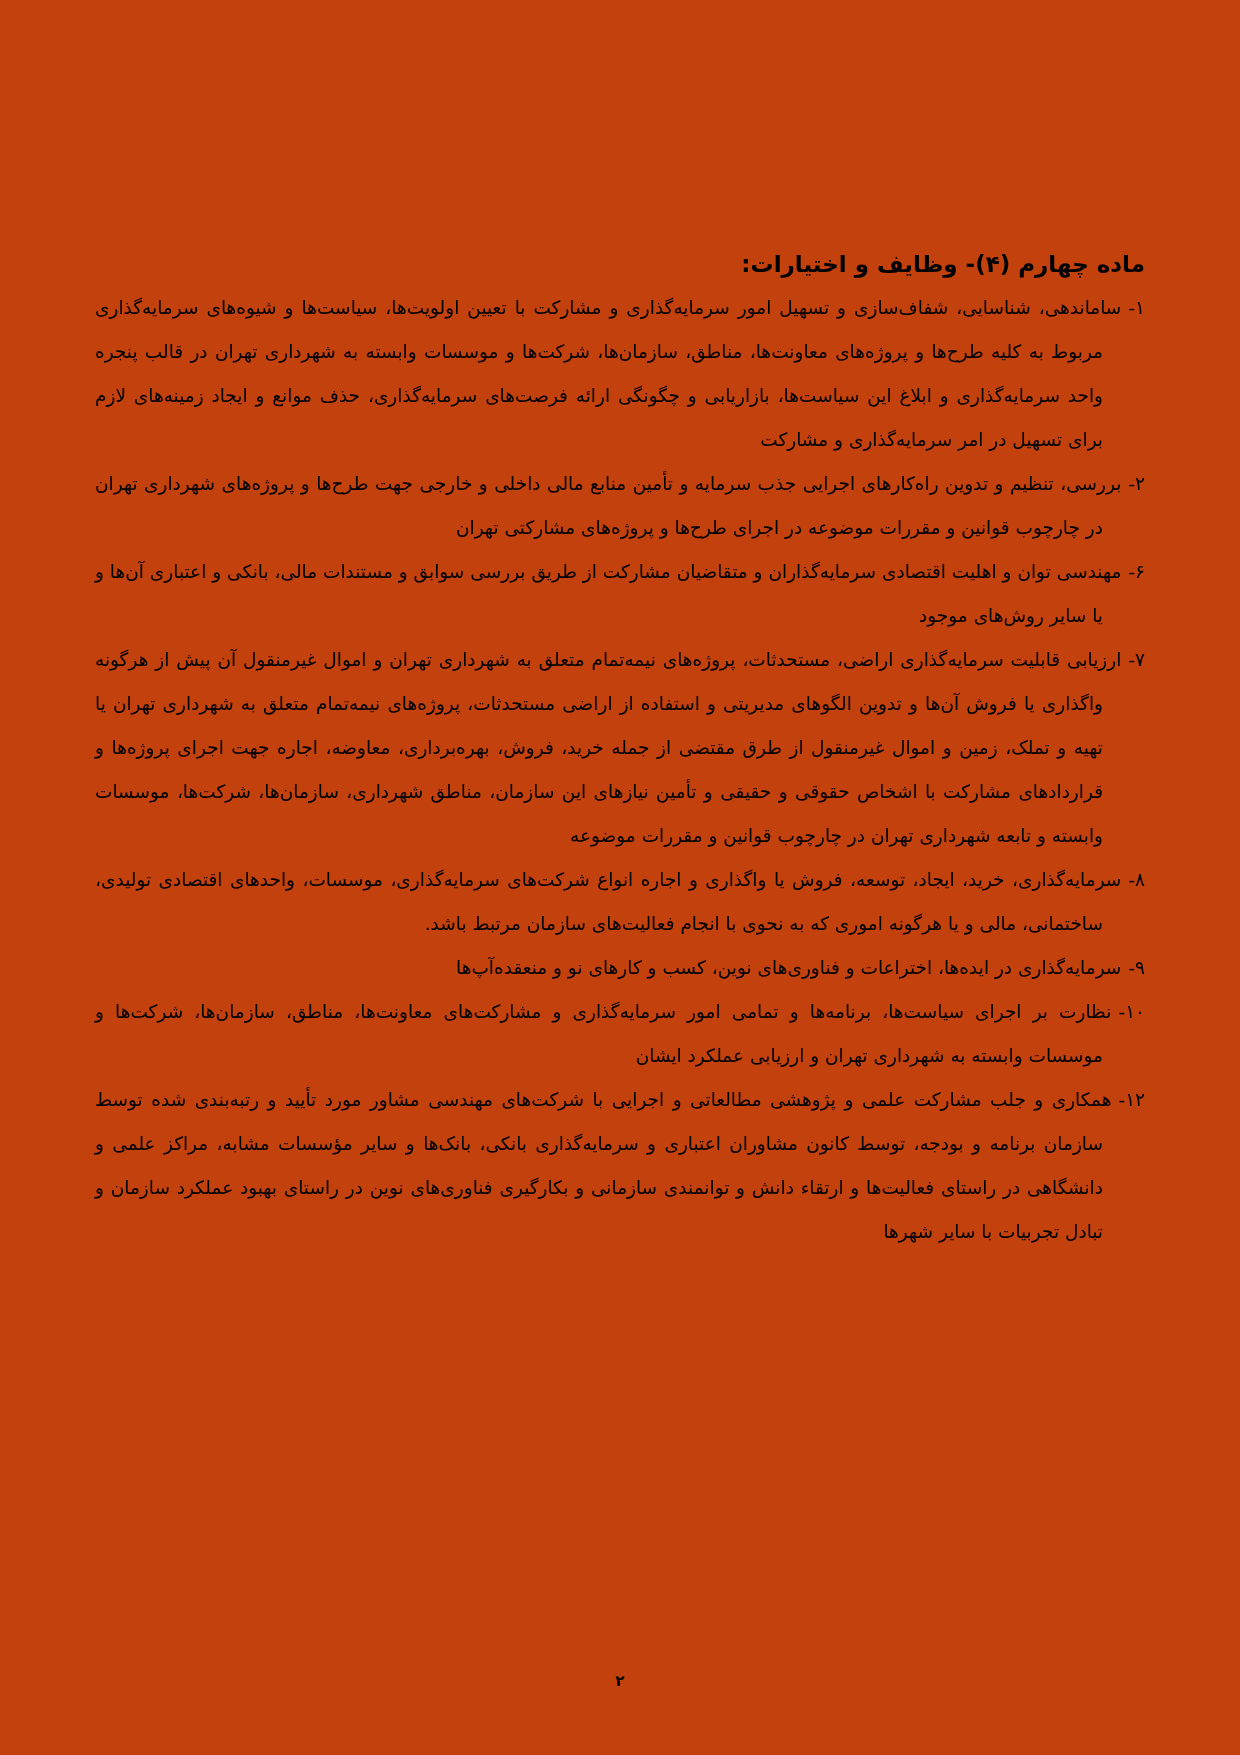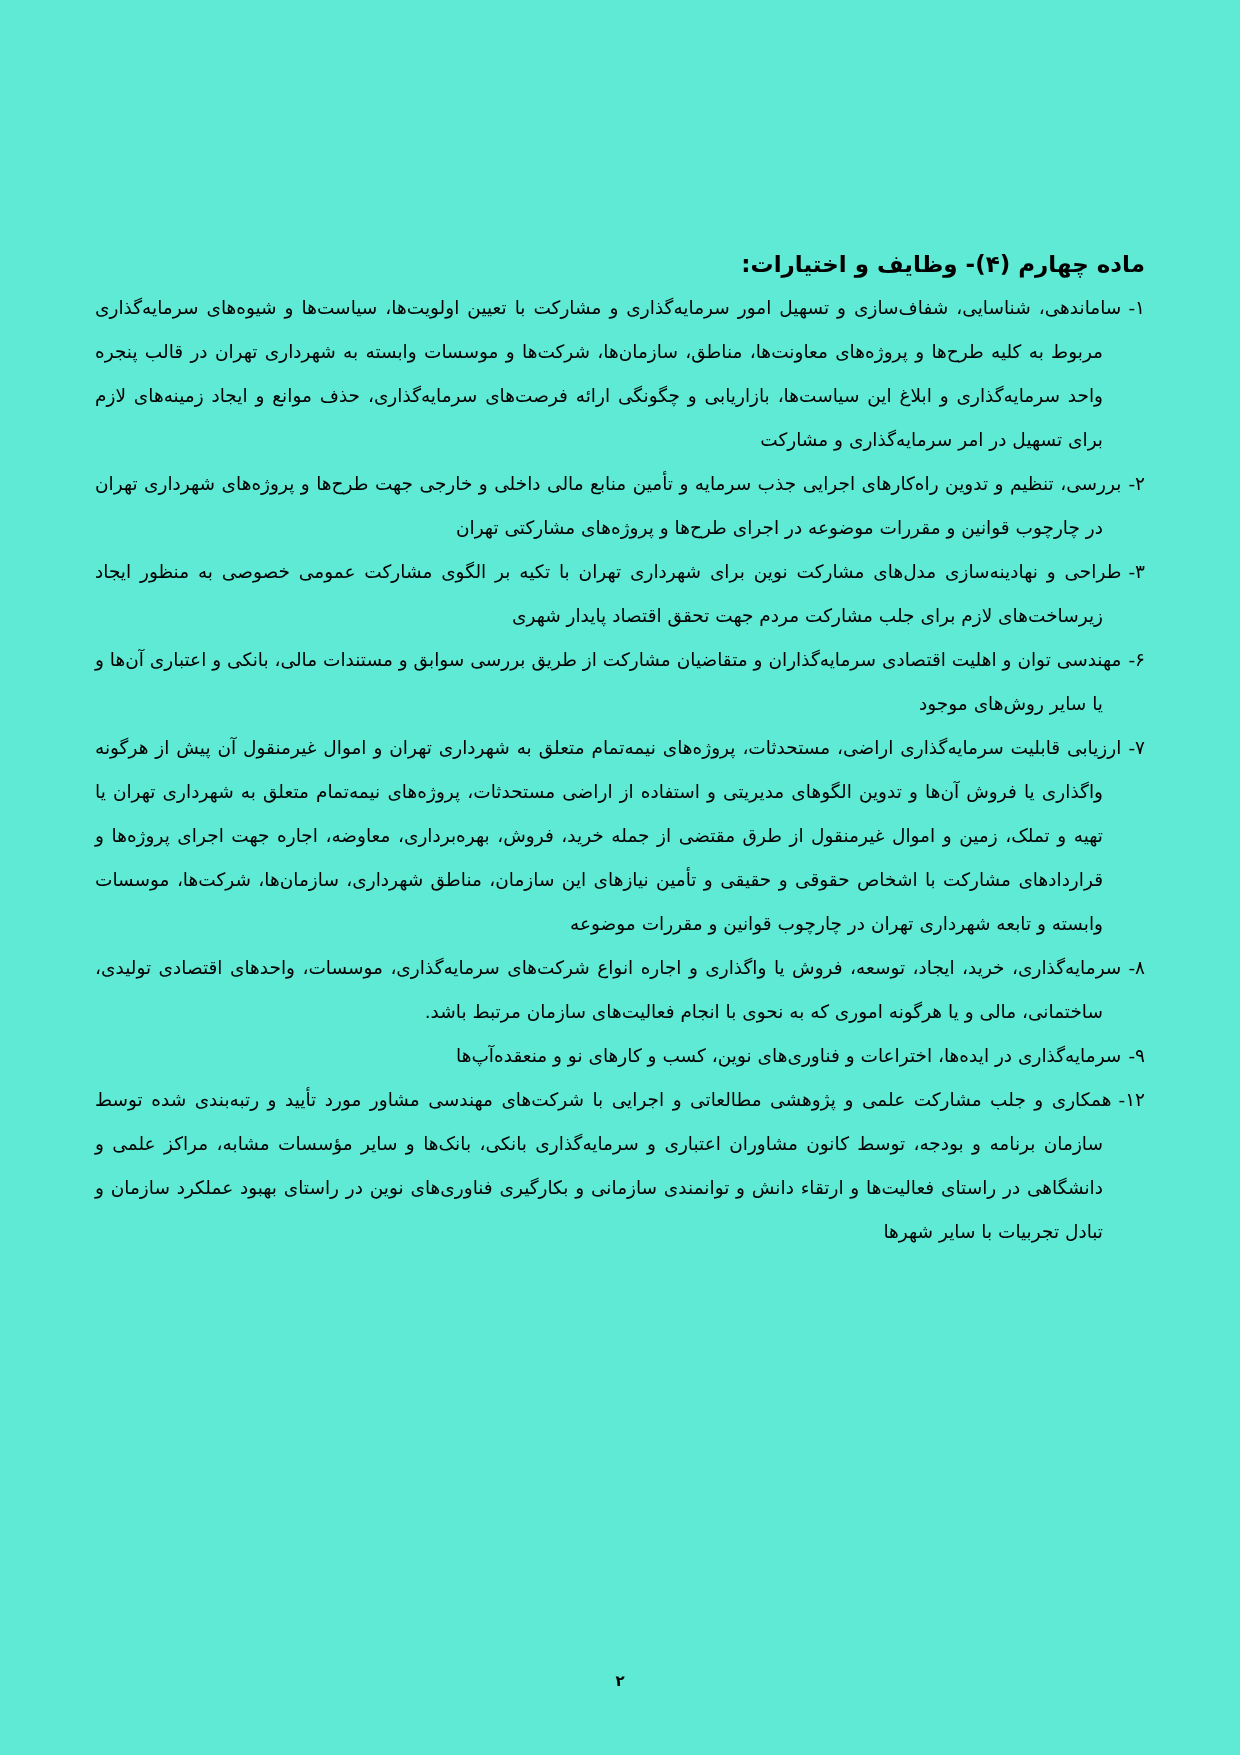--- a/index.html
+++ b/index.html
@@ -4,21 +4,21 @@
 <style>
   html, body {
     margin: 0;
     padding: 0;
     background: #ffffff;
   }
   .page {
     position: relative;
     width: 1240px;
     height: 1755px;
-    background: #5eead4;
+    background: #c2410c;
     overflow: hidden;
     direction: rtl;
     font-family: "DejaVu Sans", sans-serif;
     color: #000000;
   }
   .content {
     position: absolute;
     top: 242px;
     right: 95px;
     left: 95px;
@@ -63,31 +63,31 @@
 <body>
 
 <div class="page">
   <div class="content">
     <h1 class="heading">ماده چهارم (۴)- وظایف و اختیارات:</h1>
     <ol class="items" id="items-list">
   <li class="item"><span class="num">۱-</span><span class="txt">ساماندهی، شناسایی، شفاف‌سازی و تسهیل امور سرمایه‌گذاری و مشارکت با تعیین اولویت‌ها، سیاست‌ها و شیوه‌های سرمایه‌گذاری مربوط به کلیه طرح‌ها و پروژه‌های معاونت‌ها، مناطق، سازمان‌ها، شرکت‌ها و موسسات وابسته به شهرداری تهران در قالب پنجره واحد سرمایه‌گذاری و ابلاغ این سیاست‌ها، بازاریابی و چگونگی ارائه فرصت‌های سرمایه‌گذاری، حذف موانع و ایجاد زمینه‌های لازم برای تسهیل در امر سرمایه‌گذاری و مشارکت</span></li>
 
   <li class="item"><span class="num">۲-</span><span class="txt">بررسی، تنظیم و تدوین راه‌کارهای اجرایی جذب سرمایه و تأمین منابع مالی داخلی و خارجی جهت طرح‌ها و پروژه‌های شهرداری تهران در چارچوب قوانین و مقررات موضوعه در اجرای طرح‌ها و پروژه‌های مشارکتی تهران</span></li>
 
-  <li class="item"><span class="num">۳-</span><span class="txt">طراحی و نهادینه‌سازی مدل‌های مشارکت نوین برای شهرداری تهران با تکیه بر الگوی مشارکت عمومی خصوصی به منظور ایجاد زیرساخت‌های لازم برای جلب مشارکت مردم جهت تحقق اقتصاد پایدار شهری</span></li>
 
 
 
   <li class="item"><span class="num">۶-</span><span class="txt">مهندسی توان و اهلیت اقتصادی سرمایه‌گذاران و متقاضیان مشارکت از طریق بررسی سوابق و مستندات مالی، بانکی و اعتباری آن‌ها و یا سایر روش‌های موجود</span></li>
 
   <li class="item"><span class="num">۷-</span><span class="txt">ارزیابی قابلیت سرمایه‌گذاری اراضی، مستحدثات، پروژه‌های نیمه‌تمام متعلق به شهرداری تهران و اموال غیرمنقول آن پیش از هرگونه واگذاری یا فروش آن‌ها و تدوین الگوهای مدیریتی و استفاده از اراضی مستحدثات، پروژه‌های نیمه‌تمام متعلق به شهرداری تهران یا تهیه و تملک، زمین و اموال غیرمنقول از طرق مقتضی از جمله خرید، فروش، بهره‌برداری، معاوضه، اجاره جهت اجرای پروژه‌ها و قراردادهای مشارکت با اشخاص حقوقی و حقیقی و تأمین نیازهای این سازمان، مناطق شهرداری، سازمان‌ها، شرکت‌ها، موسسات وابسته و تابعه شهرداری تهران در چارچوب قوانین و مقررات موضوعه</span></li>
 
   <li class="item"><span class="num">۸-</span><span class="txt">سرمایه‌گذاری، خرید، ایجاد، توسعه، فروش یا واگذاری و اجاره انواع شرکت‌های سرمایه‌گذاری، موسسات، واحدهای اقتصادی تولیدی، ساختمانی، مالی و یا هرگونه اموری که به نحوی با انجام فعالیت‌های سازمان مرتبط باشد.</span></li>
 
   <li class="item"><span class="num">۹-</span><span class="txt">سرمایه‌گذاری در ایده‌ها، اختراعات و فناوری‌های نوین، کسب و کارهای نو و منعقده‌آپ‌ها</span></li>
 
+  <li class="item"><span class="num">۱۰-</span><span class="txt">نظارت بر اجرای سیاست‌ها، برنامه‌ها و تمامی امور سرمایه‌گذاری و مشارکت‌های معاونت‌ها، مناطق، سازمان‌ها، شرکت‌ها و موسسات وابسته به شهرداری تهران و ارزیابی عملکرد ایشان</span></li>
 
 
   <li class="item"><span class="num">۱۲-</span><span class="txt">همکاری و جلب مشارکت علمی و پژوهشی مطالعاتی و اجرایی با شرکت‌های مهندسی مشاور مورد تأیید و رتبه‌بندی شده توسط سازمان برنامه و بودجه، توسط کانون مشاوران اعتباری و سرمایه‌گذاری بانکی، بانک‌ها و سایر مؤسسات مشابه، مراکز علمی و دانشگاهی در راستای فعالیت‌ها و ارتقاء دانش و توانمندی سازمانی و بکارگیری فناوری‌های نوین در راستای بهبود عملکرد سازمان و تبادل تجربیات با سایر شهرها</span></li>
 </ol>
   </div>
   <div class="footer-pagenum">۲</div>
 </div>
 
 </body></html>

